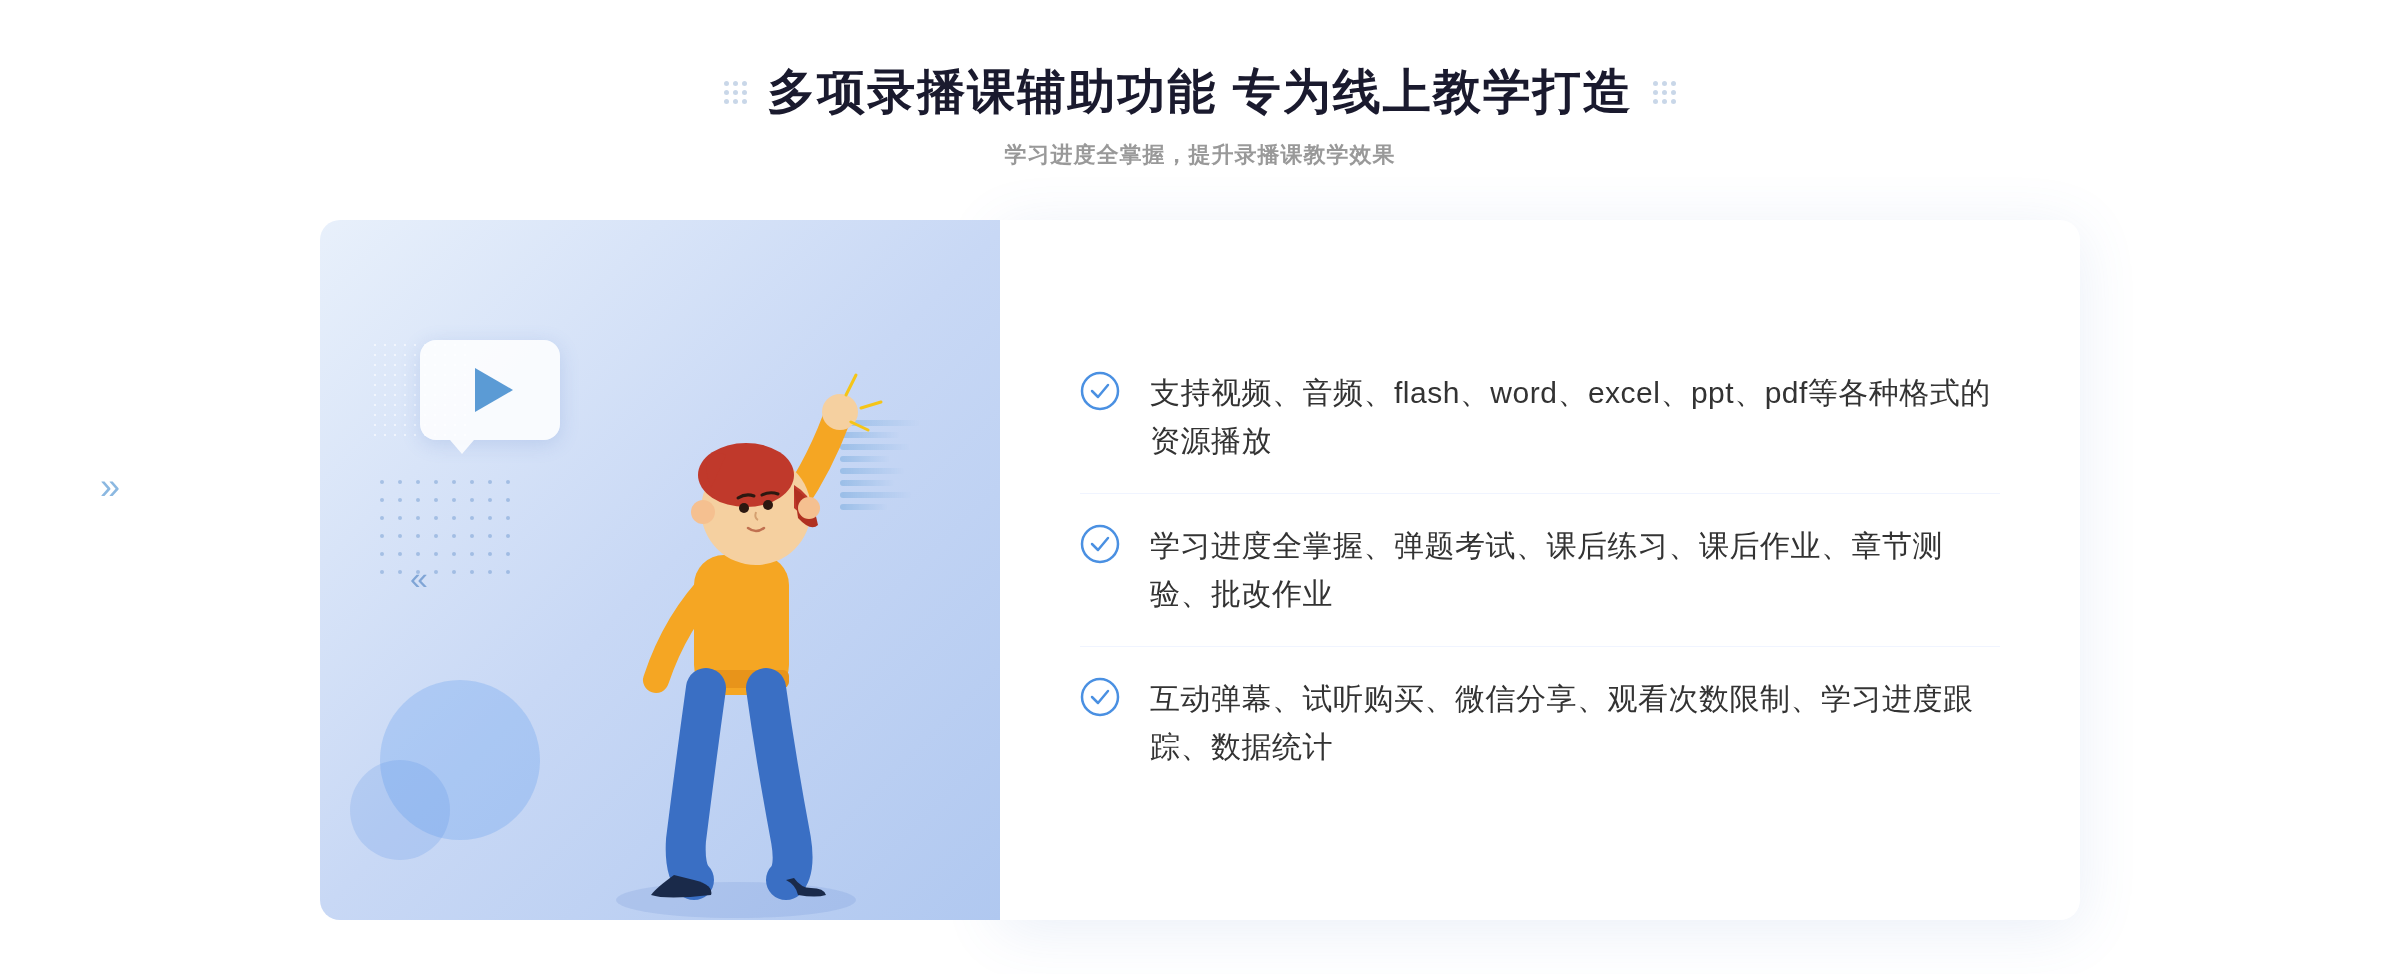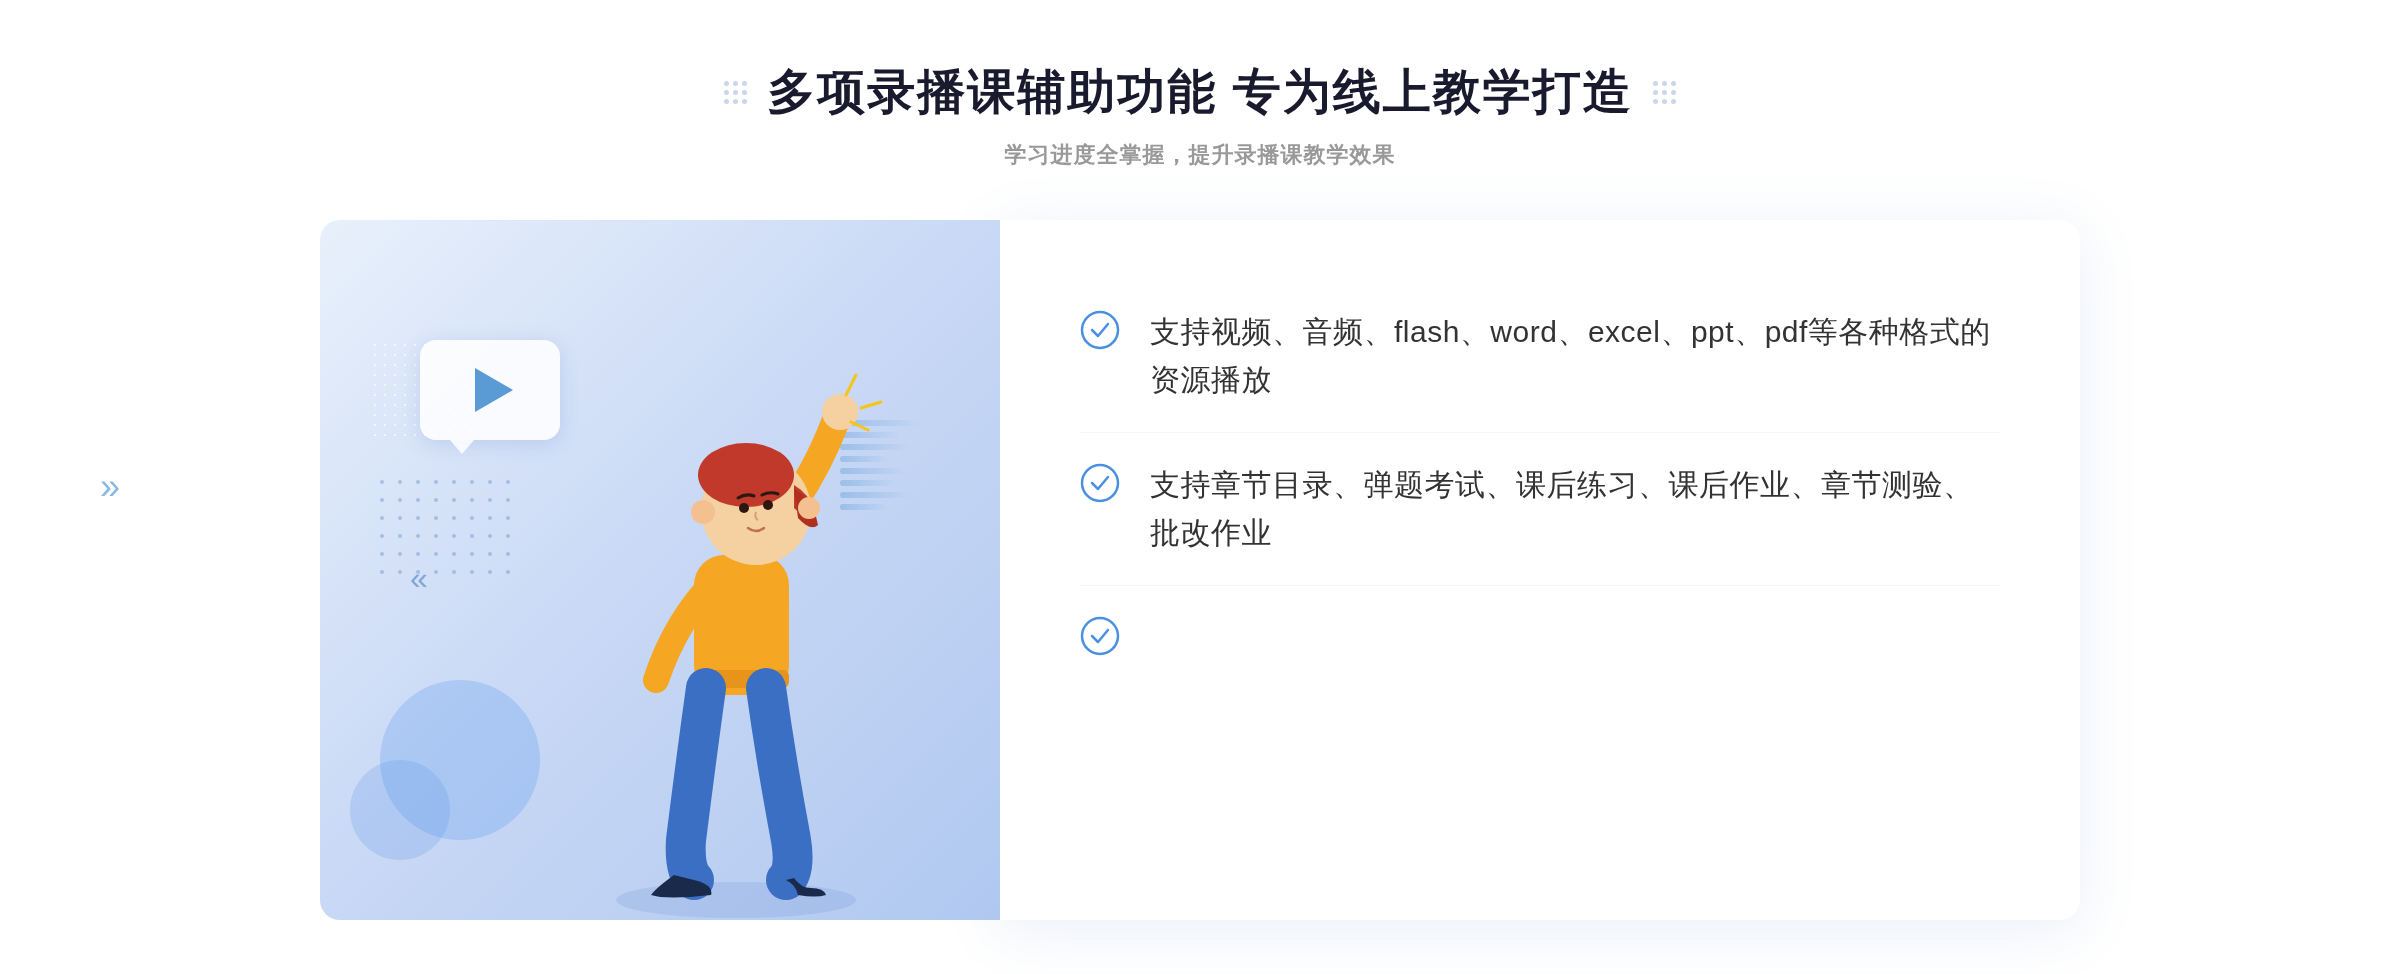--- a/index.html
+++ b/index.html
@@ -251,21 +251,21 @@
 
     
     .features-card {
       flex: 1;
       background: #ffffff;
       border-radius: 0 20px 20px 0;
       box-shadow: 0 10px 60px rgba(80, 120, 200, 0.12);
       padding: 60px 80px;
       display: flex;
       flex-direction: column;
-      justify-content: flex-start;
+      justify-content: center;
     }
 
     .feature-item {
       display: flex;
       align-items: flex-start;
       gap: 30px;
       padding: 28px 0;
       border-bottom: 1px solid #f0f4ff;
     }
 
@@ -489,28 +489,29 @@
         <span class="feature-text">支持视频、音频、flash、word、excel、ppt、pdf等各种格式的资源播放</span>
       </div>
 
       <div class="feature-item">
         <div class="check-icon">
           <svg viewBox="0 0 40 40" xmlns="http://www.w3.org/2000/svg">
             <circle cx="20" cy="20" r="18" fill="none" stroke="#4a90e2" stroke-width="2.5"></circle>
             <path d="M 12 20 L 18 26 L 28 14" stroke="#4a90e2" stroke-width="2.5" fill="none" stroke-linecap="round" stroke-linejoin="round"></path>
           </svg>
         </div>
-        <span class="feature-text">支持章节目录、弹题考试、课后练习、课后作业、章节测验、批改作业</span>
+        <span class="feature-text">学习进度全掌握、弹题考试、课后练习、课后作业、章节测验、批改作业</span>
       </div>
 
 
       <div class="feature-item">
         <div class="check-icon">
           <svg viewBox="0 0 40 40" xmlns="http://www.w3.org/2000/svg">
             <circle cx="20" cy="20" r="18" fill="none" stroke="#4a90e2" stroke-width="2.5"></circle>
             <path d="M 12 20 L 18 26 L 28 14" stroke="#4a90e2" stroke-width="2.5" fill="none" stroke-linecap="round" stroke-linejoin="round"></path>
           </svg>
         </div>
+        <span class="feature-text">互动弹幕、试听购买、微信分享、观看次数限制、学习进度跟踪、数据统计</span>
       </div>
 
     </div>
   </div>
 </div>
 
 </body></html>

